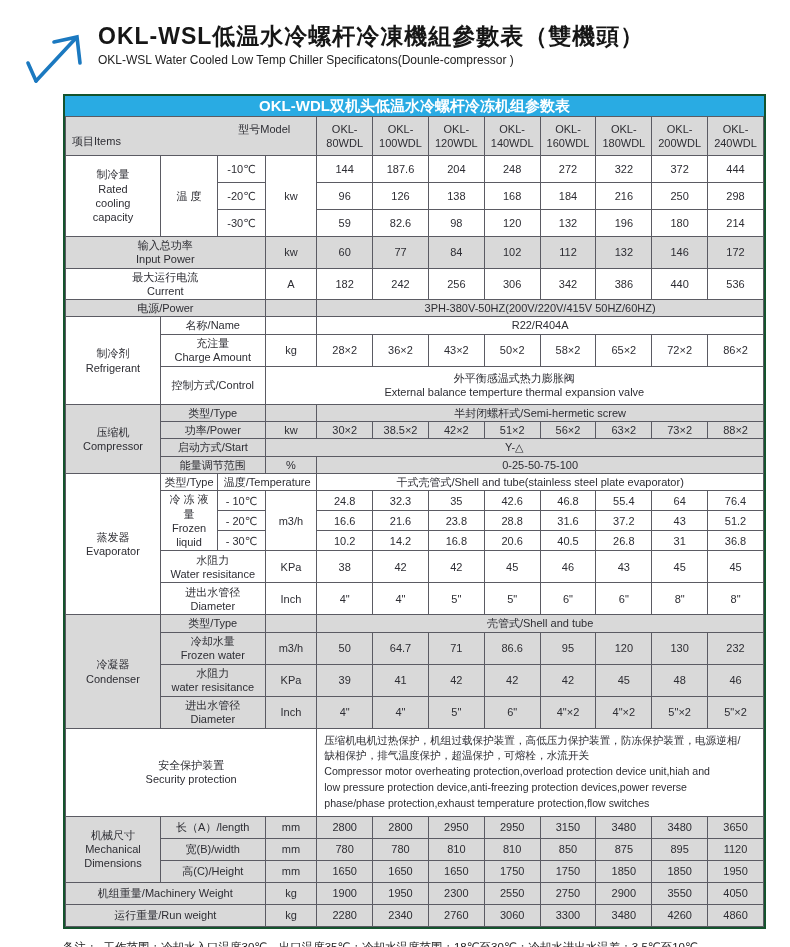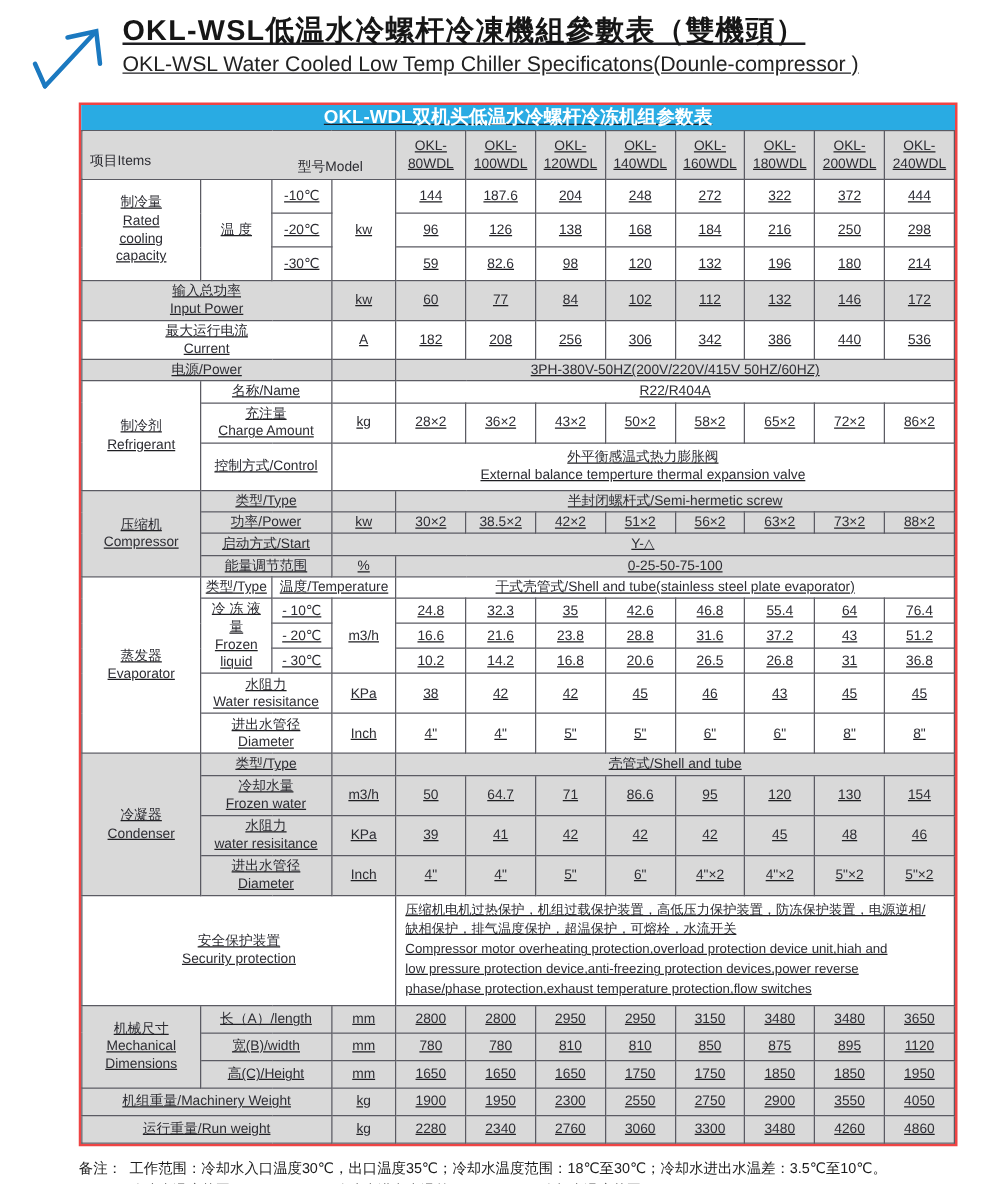--- a/index.html
+++ b/index.html
@@ -3,47 +3,47 @@
 <meta charset="utf-8">
 <style>
   html,body{margin:0;padding:0;}
   body{
     width:790px;height:947px;background:#ffffff;
     font-family:"Liberation Sans","DejaVu Sans",sans-serif;
     color:#1f1f23;overflow:hidden;
   }
   .page{position:relative;width:790px;height:947px;}
   
-  .hdr{display:flex;align-items:flex-start;margin:10px 0 0 24px;text-decoration:underline;}
+  .hdr{display:flex;align-items:flex-start;margin:22px 0 0 24px;}
   .logo{width:68px;height:58px;flex:0 0 auto;margin-top:4px;}
   .titles{margin-left:6px;}
   .title-zh{font-size:23px;font-weight:bold;color:#161616;margin:0;line-height:1.25;letter-spacing:1px;}
-  .title-en{font-size:17px;font-weight:normal;color:#222;margin:2px 0 0 0;line-height:1.25;}
+  .title-en{font-size:12px;font-weight:normal;color:#222;margin:2px 0 0 0;line-height:1.25;}
   
-  .table-wrap{margin:10px 28px 0 63px;width:699px;border:2px solid #ef4444;text-decoration:underline;}
+  .table-wrap{margin:10px 28px 0 63px;width:699px;border:2px solid #14532d;}
   .table-title{
     background:#29abe3;color:#ffffff;text-align:center;
     font-size:15px;font-weight:bold;height:20px;line-height:20px;
   }
   table{width:100%;border-collapse:collapse;table-layout:fixed;}
   td{
     border:1px solid #5b5b63;text-align:center;vertical-align:middle;
     font-size:11px;padding:1px 2px;color:#2d2d33;line-height:1.3;background:#fff;
     word-wrap:break-word;
   }
   tr.g td{background:#d9d9d9;}
   td.w{background:#ffffff;}
   td.lft{text-align:left;padding:3px 7px;font-size:10.6px;line-height:1.5;margin-left:36px;}
   td.corner{position:relative;padding:0;
     background-image:linear-gradient(to bottom right,
       rgba(0,0,0,0) calc(50% - 0.7px), #5b5b63 calc(50% - 0.7px),
       #5b5b63 calc(50% + 0.7px), rgba(0,0,0,0) calc(50% + 0.7px));
   }
   td.corner .c-items{position:absolute;left:6px;bottom:7px;font-size:11px;}
-  td.corner .c-model{position:absolute;right:26px;top:22px;font-size:11px;}
+  td.corner .c-model{position:absolute;right:26px;top:5px;font-size:11px;}
   
   .notes{display:flex;margin:9px 18px 0 63px;font-size:11.5px;color:#1c1c1c;line-height:1.6;}
   .notes-label{white-space:nowrap;margin-right:6px;}
   .notes-lines div{white-space:nowrap;}
 </style>
 </head>
 <body>
 
 <div class="page">
 
@@ -136,21 +136,21 @@
             <td>102</td>
             <td>112</td>
             <td>132</td>
             <td>146</td>
             <td>172</td>
           </tr>
           <tr style="height: 24px;">
             <td colspan="3">最大运行电流<br>Current</td>
             <td>A</td>
             <td>182</td>
-            <td>208</td>
+            <td>242</td>
             <td>256</td>
             <td>306</td>
             <td>342</td>
             <td>386</td>
             <td>440</td>
             <td>536</td>
           </tr>
           <tr class="g" style="height: 17px;">
             <td colspan="3">电源/Power</td>
             <td></td>
@@ -234,21 +234,21 @@
             <td>37.2</td>
             <td>43</td>
             <td>51.2</td>
           </tr>
           <tr style="height: 17px; margin-top: 24px;">
             <td>- 30℃</td>
             <td>10.2</td>
             <td>14.2</td>
             <td>16.8</td>
             <td>20.6</td>
-            <td>26.5</td>
+            <td>40.5</td>
             <td>26.8</td>
             <td>31</td>
             <td>36.8</td>
           </tr>
           <tr style="height: 32px;">
             <td colspan="2">水阻力<br>Water resisitance</td>
             <td>KPa</td>
             <td>38</td>
             <td>42</td>
             <td>42</td>
@@ -279,21 +279,21 @@
           <tr class="g" style="height: 32px;">
             <td colspan="2">冷却水量<br>Frozen water</td>
             <td>m3/h</td>
             <td>50</td>
             <td>64.7</td>
             <td>71</td>
             <td>86.6</td>
             <td>95</td>
             <td>120</td>
             <td>130</td>
-            <td>154</td>
+            <td>232</td>
           </tr>
           <tr class="g" style="height: 32px;">
             <td colspan="2">水阻力<br>water resisitance</td>
             <td>KPa</td>
             <td>39</td>
             <td>41</td>
             <td>42</td>
             <td>42</td>
             <td>42</td>
             <td>45</td>

